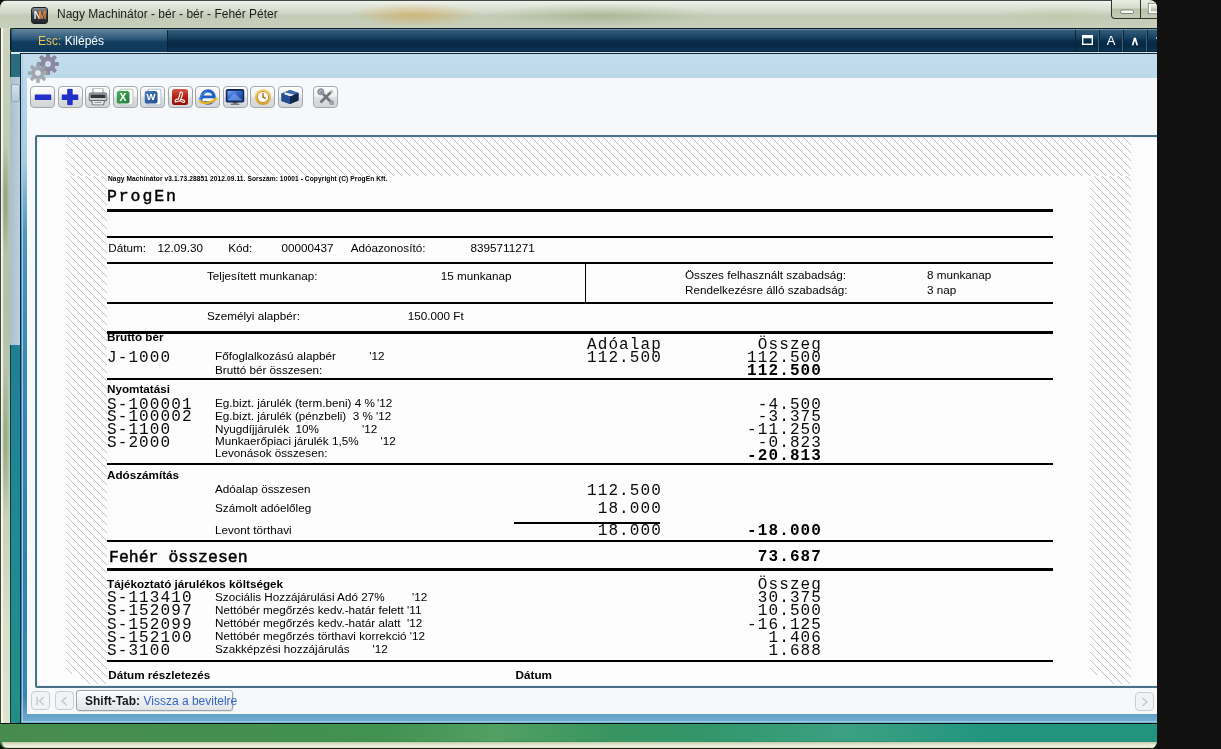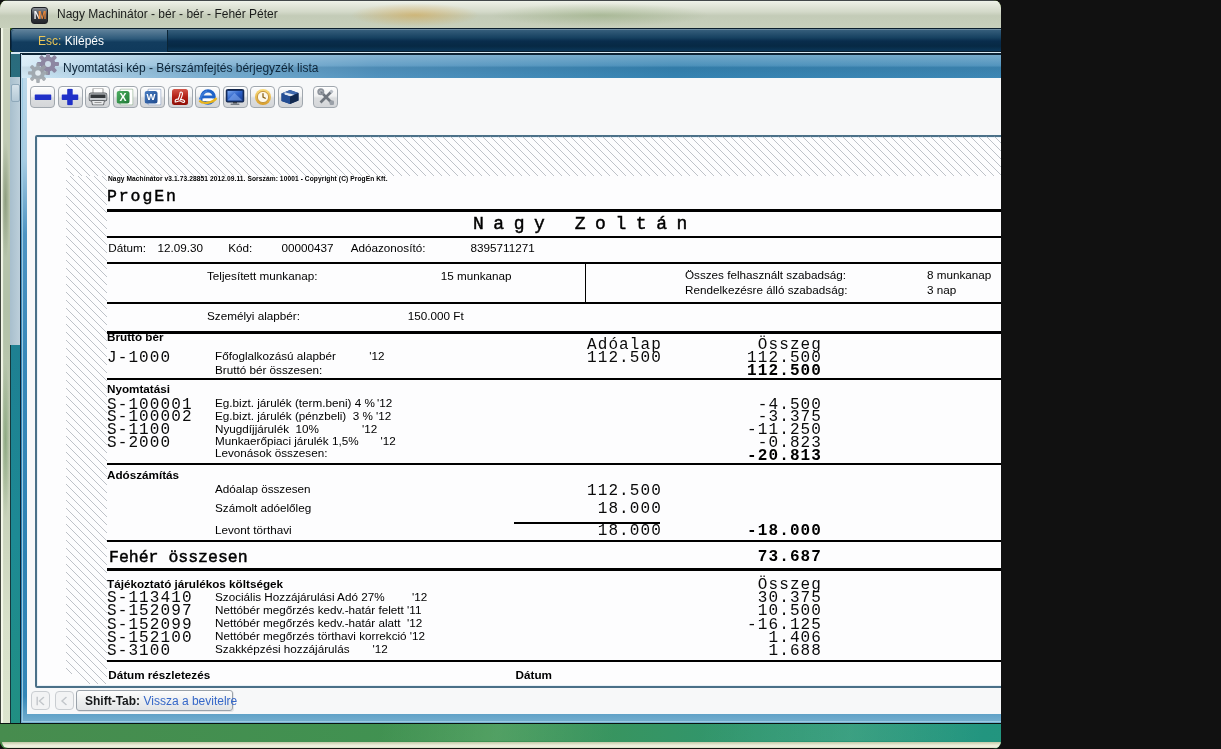--- a/index.html
+++ b/index.html
@@ -1,17 +1,17 @@
 <!DOCTYPE html>
 <html><head>
 <meta charset="utf-8">
 <style>
 html,body{margin:0;padding:0;background:#111;width:1221px;height:749px;overflow:hidden}
 *{box-sizing:border-box}
-#win{position:absolute;left:0;top:0;width:1001px;height:749px;border-radius:8px;overflow:hidden;
+#win{position:absolute;left:0;top:0;width:1157px;height:749px;border-radius:8px;overflow:hidden;
   background:#4d7c0f;font-family:"Liberation Sans",sans-serif;}
 
 #tbar{position:absolute;left:0;top:0;width:1221px;height:28px;
   background:linear-gradient(180deg,#eef1e8 0%,#d3d9c9 40%,#c3cbb7 55%,#c8d0bc 100%);
   border-top:1px solid #43484a;box-shadow:inset 0 1px 0 #eef2e9;}
 #tbar .blob1{position:absolute;left:350px;top:2px;width:130px;height:24px;background:radial-gradient(ellipse at center,rgba(214,160,60,.5),rgba(214,160,60,0) 70%);}
 #tbar .blob2{position:absolute;left:490px;top:2px;width:220px;height:24px;background:radial-gradient(ellipse at center,rgba(120,150,90,.35),rgba(120,150,90,0) 70%);}
 #tbar .blob3{position:absolute;left:1000px;top:4px;width:120px;height:22px;background:radial-gradient(ellipse at center,rgba(190,200,160,.5),rgba(190,200,160,0) 70%);}
 #nmicon{position:absolute;left:31px;top:6px;width:17px;height:17px;border-radius:3px;
   background:linear-gradient(180deg,#8a8f96 0%,#3a3f45 45%,#23262b 100%);border:1px solid #1d2024;
@@ -158,23 +158,20 @@
   <div style="position:absolute;left:1px;top:140px;width:9px;height:120px;background:radial-gradient(ellipse at 50% 50%,rgba(90,110,70,.45),rgba(90,110,70,0) 70%)"></div>
   <div style="position:absolute;left:1px;top:360px;width:9px;height:160px;background:radial-gradient(ellipse at 50% 50%,rgba(70,120,60,.4),rgba(70,120,60,0) 70%)"></div>
   <div id="redge"></div>
   <div style="position:absolute;left:1209px;top:56px;width:4px;height:667px;background:linear-gradient(180deg,#28645c 0%,#275e50 50%,#226050 100%);border-left:1px solid #0e2a28"></div>
   <div id="teal"></div>
   <div id="leftpanel"></div>
   <div id="leftbtn"></div>
   <div id="topline"></div>
   <div id="iwin">
     <div class="inbd"></div>
-    <div id="ititle">
-        <span class="tx">Nyomtatási kép - Bérszámfejtés bérjegyzék lista</span>
-      </div>
     <div id="icontent"></div>
     <svg id="gears" width="40" height="36" style="position:absolute;left:6px;top:0px;z-index:6" viewBox="0 0 40 36">
       <g transform="translate(21,10)" fill="#8d87a2">
         <g id="g1">
             <rect x="-2" y="-11" width="4" height="5" rx="1"></rect>
             <rect x="-2" y="6" width="4" height="5" rx="1"></rect>
             <rect x="-11" y="-2" width="5" height="4" ry="1"></rect>
             <rect x="6" y="-2" width="5" height="4" ry="1"></rect>
         <rect x="-2" y="-11" width="4" height="5" rx="1" transform="rotate(45)"></rect>
             <rect x="-2" y="6" width="4" height="5" rx="1" transform="rotate(45)"></rect>
@@ -323,21 +320,20 @@
           <rect x="13" y="2" width="3" height="3" rx="0.8" fill="#b8bec6" transform="rotate(45 14.5 3.5)"></rect>
         </svg>
       </div>
     <div id="prev">
       <div class="hatch" style="left:29px;top:-0.5px;width:1065px;height:40px"></div>
       <div class="hatch" style="left:29px;top:39.5px;width:41px;height:508px"></div>
       <div class="hatch" style="left:1053px;top:39.5px;width:41px;height:508px"></div>
       <div class="b" style="left:71px;top:36.5px;font-size:6.6px;letter-spacing:.1px">Nagy Machinátor v3.1.73.28851 2012.09.11. Sorszám: 10001 - Copyright (C) ProgEn Kft.</div>
       <div class="mt" style="left:70px;top:50.9px;letter-spacing:1.9px">ProgEn</div>
       <div class="rl" style="top:72.5px;height:2.5px"></div>
-      <div class="mt" style="left:436px;top:77px;font-size:18px;letter-spacing:9.55px">Nagy Zoltán</div>
       <div class="rl" style="top:99.8px;height:2px"></div>
       <div class="t" style="left:71.3px;top:105.6px">Dátum:</div>
       <div class="t" style="left:120.5px;top:105.6px">12.09.30</div>
       <div class="t" style="left:191.3px;top:105.6px">Kód:</div>
       <div class="t" style="left:244.4px;top:105.6px">00000437</div>
       <div class="t" style="left:313.7px;top:105.6px">Adóazonosító:</div>
       <div class="t" style="left:433.6px;top:105.6px">8395711271</div>
       <div class="rl" style="top:125.8px;height:2px"></div>
       <div class="t" style="left:170px;top:133.2px">Teljesített munkanap:</div>
       <div class="t" style="left:403.7px;top:133.2px">15 munkanap</div>

